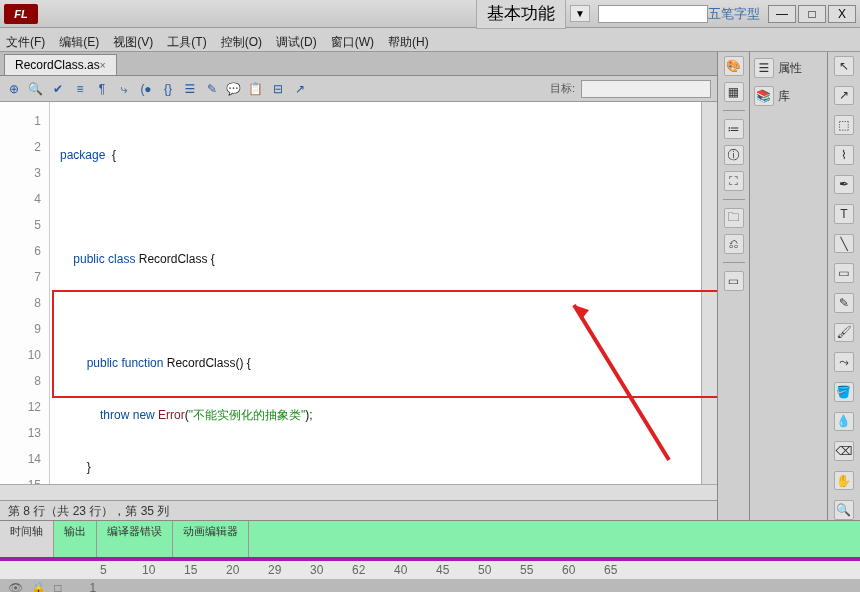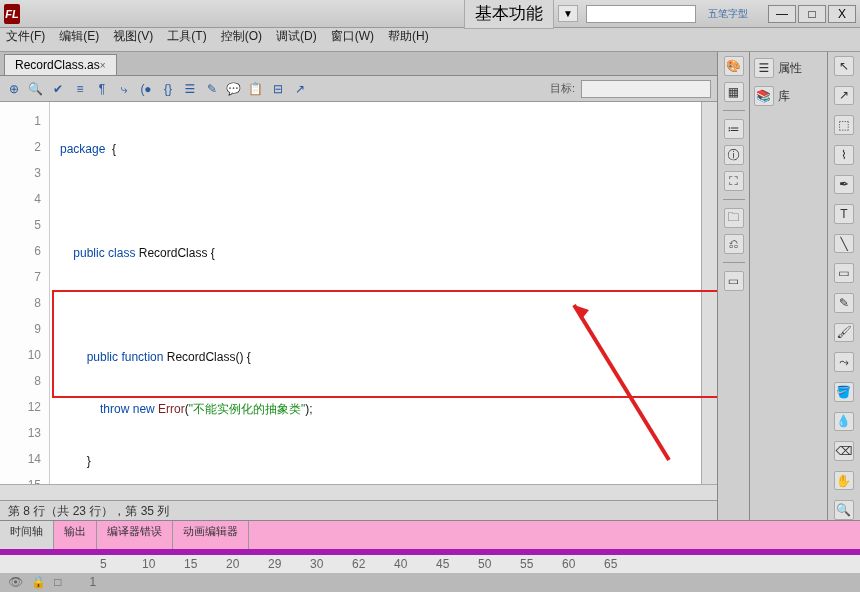--- a/index.html
+++ b/index.html
@@ -1,54 +1,54 @@
 <!DOCTYPE html>
 <html><head>
 <meta charset="utf-8">
 <style>
 *{margin:0;padding:0;box-sizing:border-box;font-family:"Microsoft YaHei",Arial,sans-serif;font-size:12px}
 body{background:#b9b9b9;width:860px;height:592px;overflow:hidden;position:relative}
 .titlebar{height:28px;background:linear-gradient(#dcdcdc,#c8c8c8);border-bottom:1px solid #999;display:flex;align-items:center;padding:0 4px}
-.logo{width:16px;height:20px;background:#8b0000;color:#fff;font-weight:bold;font-size:11px;display:flex;align-items:center;justify-content:center;font-style:italic;border-radius:2px}
+.logo{width:34px;height:20px;background:#8b0000;color:#fff;font-weight:bold;font-size:11px;display:flex;align-items:center;justify-content:center;font-style:italic;border-radius:2px}
 .title-spacer{flex:1}
 .title-label{padding:3px 10px;border:1px solid #aaa;background:#d8d8d8;margin-right:4px;font-size:17px}
 .title-dd{padding:2px 4px;border:1px solid #aaa;background:#e8e8e8;margin-right:8px;font-size:10px}
 .search-box{width:110px;height:18px;border:1px solid #999;background:#fff;padding:0 4px}
-.ime-label{color:#3b6ea5;font-size:10px;margin:0 12px}
+.ime-label{color:#3b6ea5;font-size:13px;margin:0 0}
 .win-btns{display:flex;margin-left:6px}
 .win-btn{width:28px;height:18px;border:1px solid #888;background:#ddd;display:flex;align-items:center;justify-content:center;font-size:12px;margin-left:2px}
-.menubar{height:24px;background:#d2d2d2;border-bottom:1px solid #999;display:flex;align-items:flex-start;padding:0 6px;gap:14px}
+.menubar{height:24px;background:#d2d2d2;border-bottom:1px solid #999;display:flex;align-items:flex-end;padding:0 6px;gap:14px}
 .menubar span{font-size:12px;color:#222}
 .workspace{display:flex;height:468px}
 .editor-area{width:718px;display:flex;flex-direction:column;background:#c8c8c8;border-right:1px solid #888}
 .tabbar{height:24px;background:#bdbdbd;display:flex;align-items:flex-end;padding:0 4px;border-bottom:1px solid #888}
 .tab{background:#e8e8e8;border:1px solid #888;border-bottom:none;padding:3px 10px;font-size:11px;display:flex;align-items:center;}
 .tab .x{color:#666;font-size:10px}
 .toolbar{height:26px;background:#cfcfcf;border-bottom:1px solid #999;display:flex;align-items:center;padding:0 6px;gap:6px}
 .tb-icon{width:16px;height:16px;display:flex;align-items:center;justify-content:center;color:#2a5aa0;font-size:12px}
 .tb-label{margin-left:auto;font-size:11px;color:#555}
 .tb-dd{width:130px;height:18px;border:1px solid #999;background:#eee}
 .code-wrap{flex:1;display:flex;background:#fff;position:relative;overflow:hidden}
 .gutter{width:50px;background:#fdfdfd;border-right:1px solid #ccc;text-align:right;padding:6px 8px 0 0;color:#888;font-family:Consolas,monospace;font-size:16px;line-height:26px}
-.code{flex:1;padding:8px 0 0 10px;font-family:Consolas,"Courier New",monospace;font-size:17px;line-height:26px;white-space:pre;color:#111;position:relative}
+.code{flex:1;padding:14px 0 0 10px;font-family:Consolas,"Courier New",monospace;font-size:17px;line-height:26px;white-space:pre;color:#111;position:relative}
 .kw{color:#0a4aa8}
 .ty{color:#7f1d1d}
 .str{color:#1a8c1a}
 .hl-box{position:absolute;border:2px solid #e02020;left:2px;top:188px;width:684px;height:108px;pointer-events:none}
 .arrow{position:absolute;right:22px;bottom:14px;pointer-events:none}
 .status{height:20px;background:#d6d6d6;border-top:1px solid #999;padding:2px 8px;font-size:12px;color:#333}
 .hscroll{height:16px;background:#ddd;border-top:1px solid #aaa}
 .panel-col{width:32px;background:#cfcfcf;display:flex;flex-direction:column;align-items:center;padding-top:4px;gap:6px;border-right:1px solid #888}
 .panel-col2{width:78px;background:#cfcfcf;display:flex;flex-direction:column;padding:6px 4px;gap:8px;border-right:1px solid #888}
 .panel-row{display:flex;align-items:center;gap:4px;font-size:11px;color:#333}
 .side-tools{width:32px;background:#cfcfcf;display:flex;flex-direction:column;align-items:center;padding-top:4px;gap:10px}
 .p-icon{width:20px;height:20px;background:#e2e2e2;border:1px solid #aaa;border-radius:2px;display:flex;align-items:center;justify-content:center;font-size:12px;color:#333}
 .divider{height:1px;background:#999;margin:2px 0;width:22px}
 .bottom-panel{height:52px;background:#c6c6c6;border-top:1px solid #888}
-.bp-tabs{height:34px;display:flex;border-bottom:6px solid #a21caf;background:#f9a8d4}
+.bp-tabs{height:40px;display:flex;border-bottom:4px solid #a21caf;background:#86efac}
 .bp-tab{padding:3px 10px;border-right:1px solid #999;font-size:11px;color:#333}
 .bp-tab.active{background:#d8d8d8}
 .ruler{height:18px;background:#e8e8e8;display:flex;align-items:center;padding-left:100px;font-size:9px;color:#666;gap:0;position:relative}
 .ruler span{width:42px;display:inline-block}
 .bp-ctrl{height:18px;display:flex;align-items:center;padding:0 8px;gap:8px;font-size:10px;color:#666}
 .vscroll{width:16px;background:#ddd;border-left:1px solid #aaa}
 </style>
 </head>
 <body>
 

